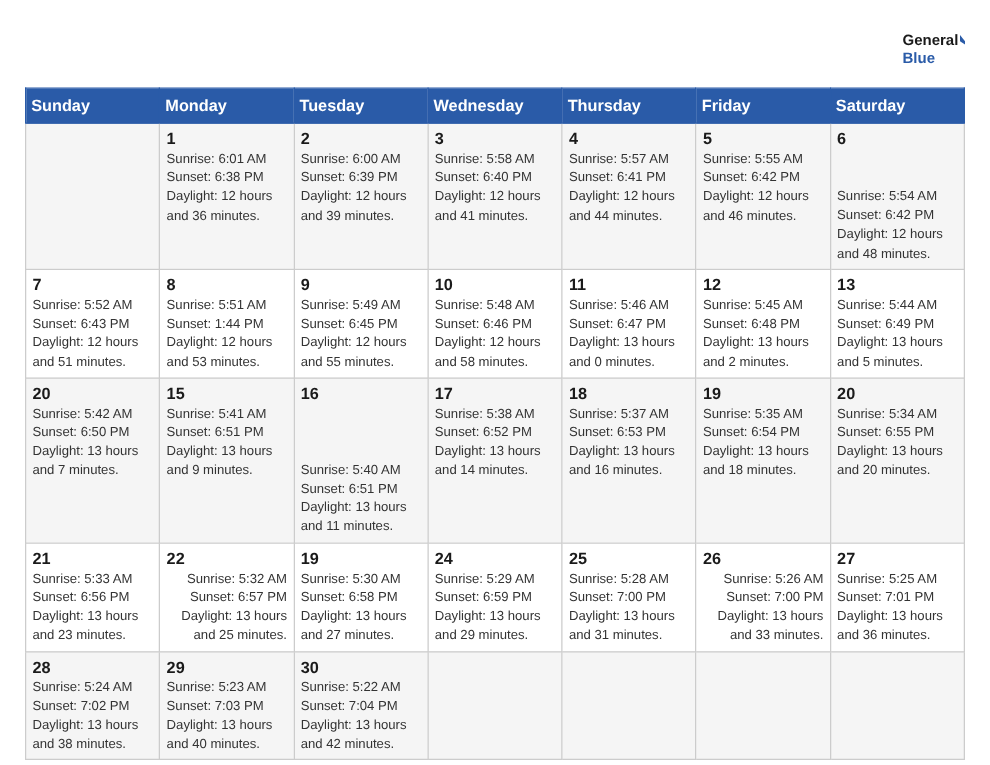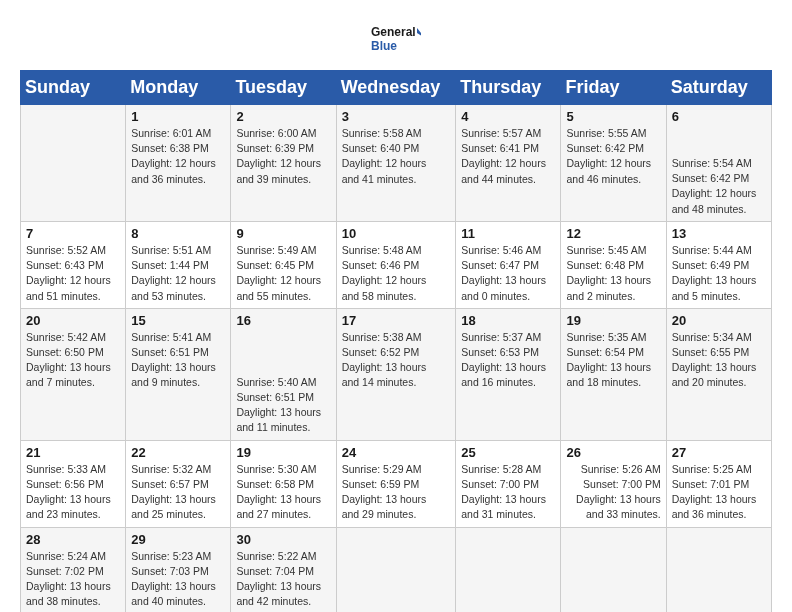--- a/index.html
+++ b/index.html
@@ -5,21 +5,21 @@
     * { margin: 0; padding: 0; box-sizing: border-box; }
     body {
       font-family: Arial, sans-serif;
       background: #fff;
       width: 792px;
       min-height: 612px;
       padding: 20px;
     }
     .header {
       display: flex;
-      justify-content: center;
+      justify-content: flex-end;
       align-items: flex-start;
       margin-bottom: 10px;
     }
     .logo {
       display: flex;
       align-items: center;
       gap: 4px;
     }
     .title-block {
       text-align: right;
@@ -36,21 +36,21 @@
     table {
       width: 100%;
       border-collapse: collapse;
       font-size: 11px;
     }
     thead tr th {
       background-color: #2a5ba8;
       color: #fff;
       padding: 6px 4px;
       text-align: left;
-      font-size: 18px;
+      font-size: 13px;
       font-weight: bold;
       border: 1px solid #2a5ba8;
     }
     tbody tr td {
       border: 1px solid #ccc;
       padding: 4px 5px;
       vertical-align: top;
       min-height: 70px;
       height: 80px;
     }
@@ -253,21 +253,21 @@
       <tr>
         <td>
           <span class="day-number">21</span>
           <div class="day-info" style="white-space: pre-line;">Sunrise: 5:33 AM
 Sunset: 6:56 PM
 Daylight: 13 hours
 and 23 minutes.</div>
         </td>
         <td>
           <span class="day-number">22</span>
-          <div class="day-info" style="white-space: pre-line;">Sunrise: 5:32 AM
+          <div class="day-info" style="white-space: pre-line; text-align: right;">Sunrise: 5:32 AM
 Sunset: 6:57 PM
 Daylight: 13 hours
 and 25 minutes.</div>
         </td>
         <td>
           <span class="day-number">19</span>
           <div class="day-info" style="white-space: pre-line;">Sunrise: 5:30 AM
 Sunset: 6:58 PM
 Daylight: 13 hours
 and 27 minutes.</div>

